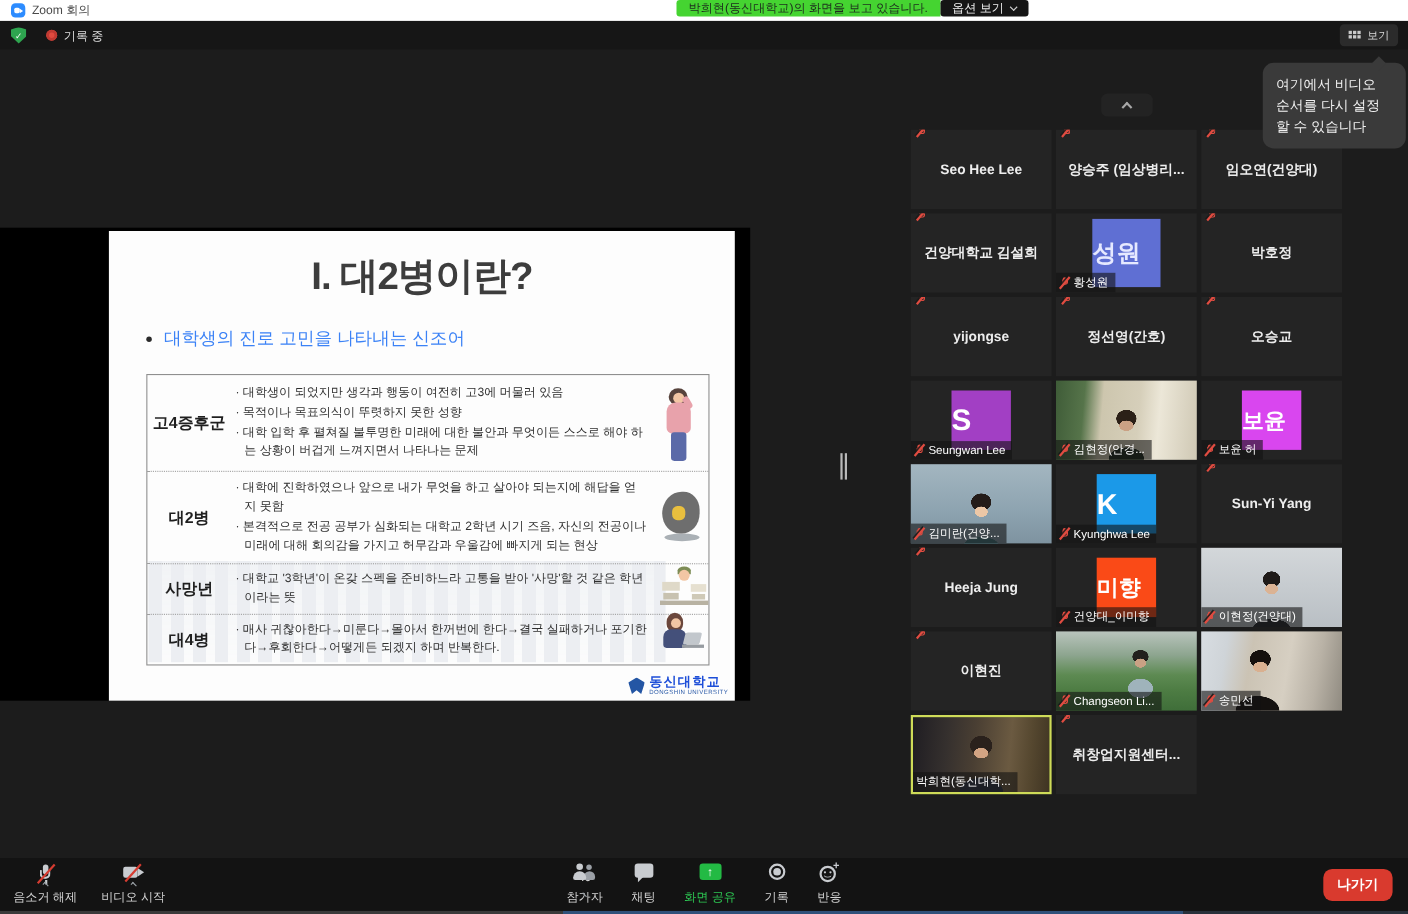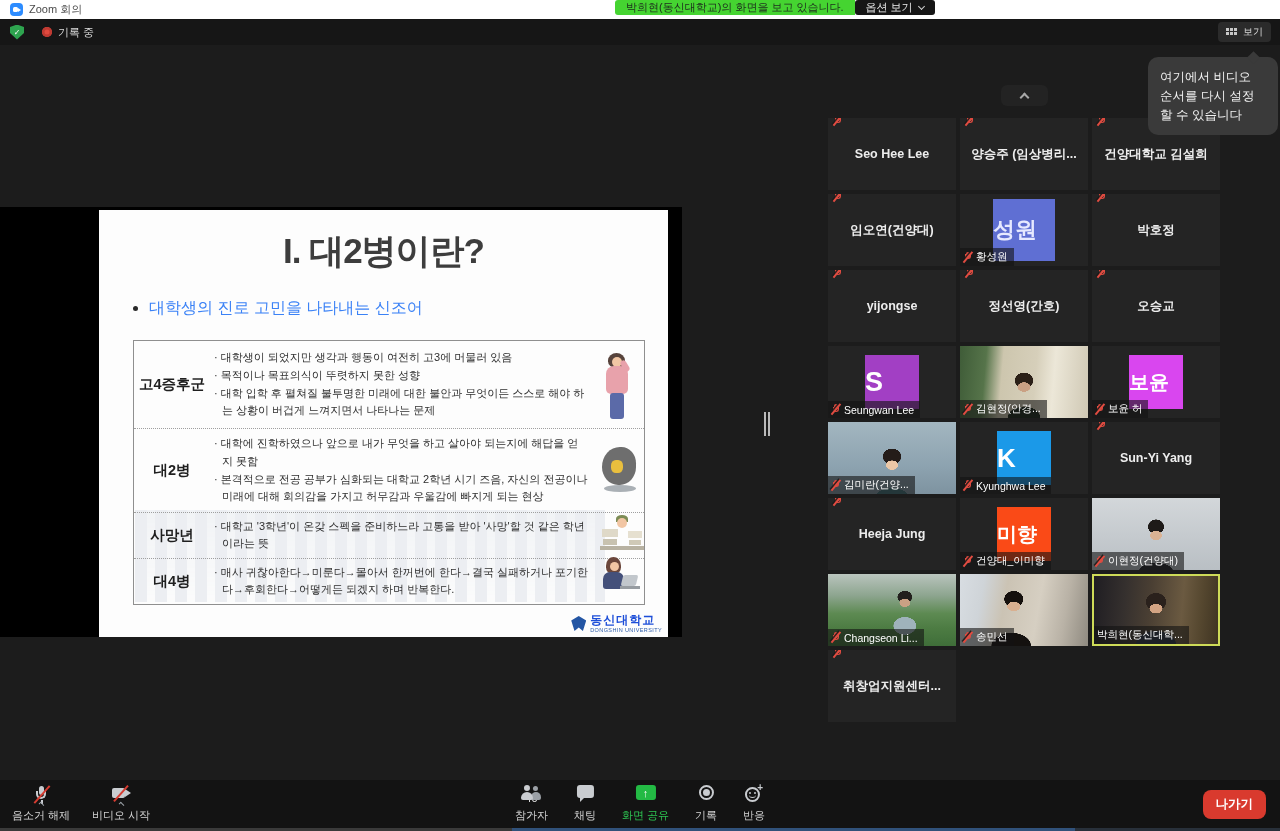--- a/index.html
+++ b/index.html
@@ -264,26 +264,26 @@
       <div class="tile-name-center">Seo Hee Lee</div>
       <span class="mic tile-mic-floating"><i class="cap"></i><i class="arc"></i><i class="slash"></i></span>
     </div>
 
     <div class="tile">
       <div class="tile-name-center">양승주 (임상병리...</div>
       <span class="mic tile-mic-floating"><i class="cap"></i><i class="arc"></i><i class="slash"></i></span>
     </div>
 
     <div class="tile">
+      <div class="tile-name-center">임오연(건양대)</div>
+      <span class="mic tile-mic-floating"><i class="cap"></i><i class="arc"></i><i class="slash"></i></span>
+    </div>
+
+    <div class="tile">
       <div class="tile-name-center">건양대학교 김설희</div>
-      <span class="mic tile-mic-floating"><i class="cap"></i><i class="arc"></i><i class="slash"></i></span>
-    </div>
-
-    <div class="tile">
-      <div class="tile-name-center">임오연(건양대)</div>
       <span class="mic tile-mic-floating"><i class="cap"></i><i class="arc"></i><i class="slash"></i></span>
     </div>
 
     <div class="tile">
       <div class="avatar" style="background:#5f6fd3;width:62px;height:62px;font-size:22px;color:#e6e9ff">
           <span>성원</span>
         </div>
       <div class="chip">
         <span class="mic">
             <i class="cap"></i>
@@ -407,20 +407,24 @@
         <span class="mic">
             <i class="cap"></i>
             <i class="arc"></i>
             <i class="slash"></i>
           </span>
         <span>이현정(건양대)</span>
       </div>
     </div>
 
 
+    <div class="tile">
+      <div class="tile-name-center">이현진</div>
+      <span class="mic tile-mic-floating"><i class="cap"></i><i class="arc"></i><i class="slash"></i></span>
+    </div>
 
     <div class="tile" style="background:radial-gradient(ellipse 9px 7px at 60% 40%, #caa184 58%, rgba(0,0,0,0) 60%),radial-gradient(ellipse 12px 10px at 60% 32%, #22201d 60%, rgba(0,0,0,0) 62%),radial-gradient(ellipse 18px 14px at 60% 72%, #9fb3bb 62%, rgba(0,0,0,0) 64%),linear-gradient(180deg,#b9c4bd 0%,#8da58f 30%,#5d8a52 55%,#4d7c43 75%,#3f6e39 100%)">
       <div class="chip">
         <span class="mic">
             <i class="cap"></i>
             <i class="arc"></i>
             <i class="slash"></i>
           </span>
         <span>Changseon Li...</span>
       </div>

